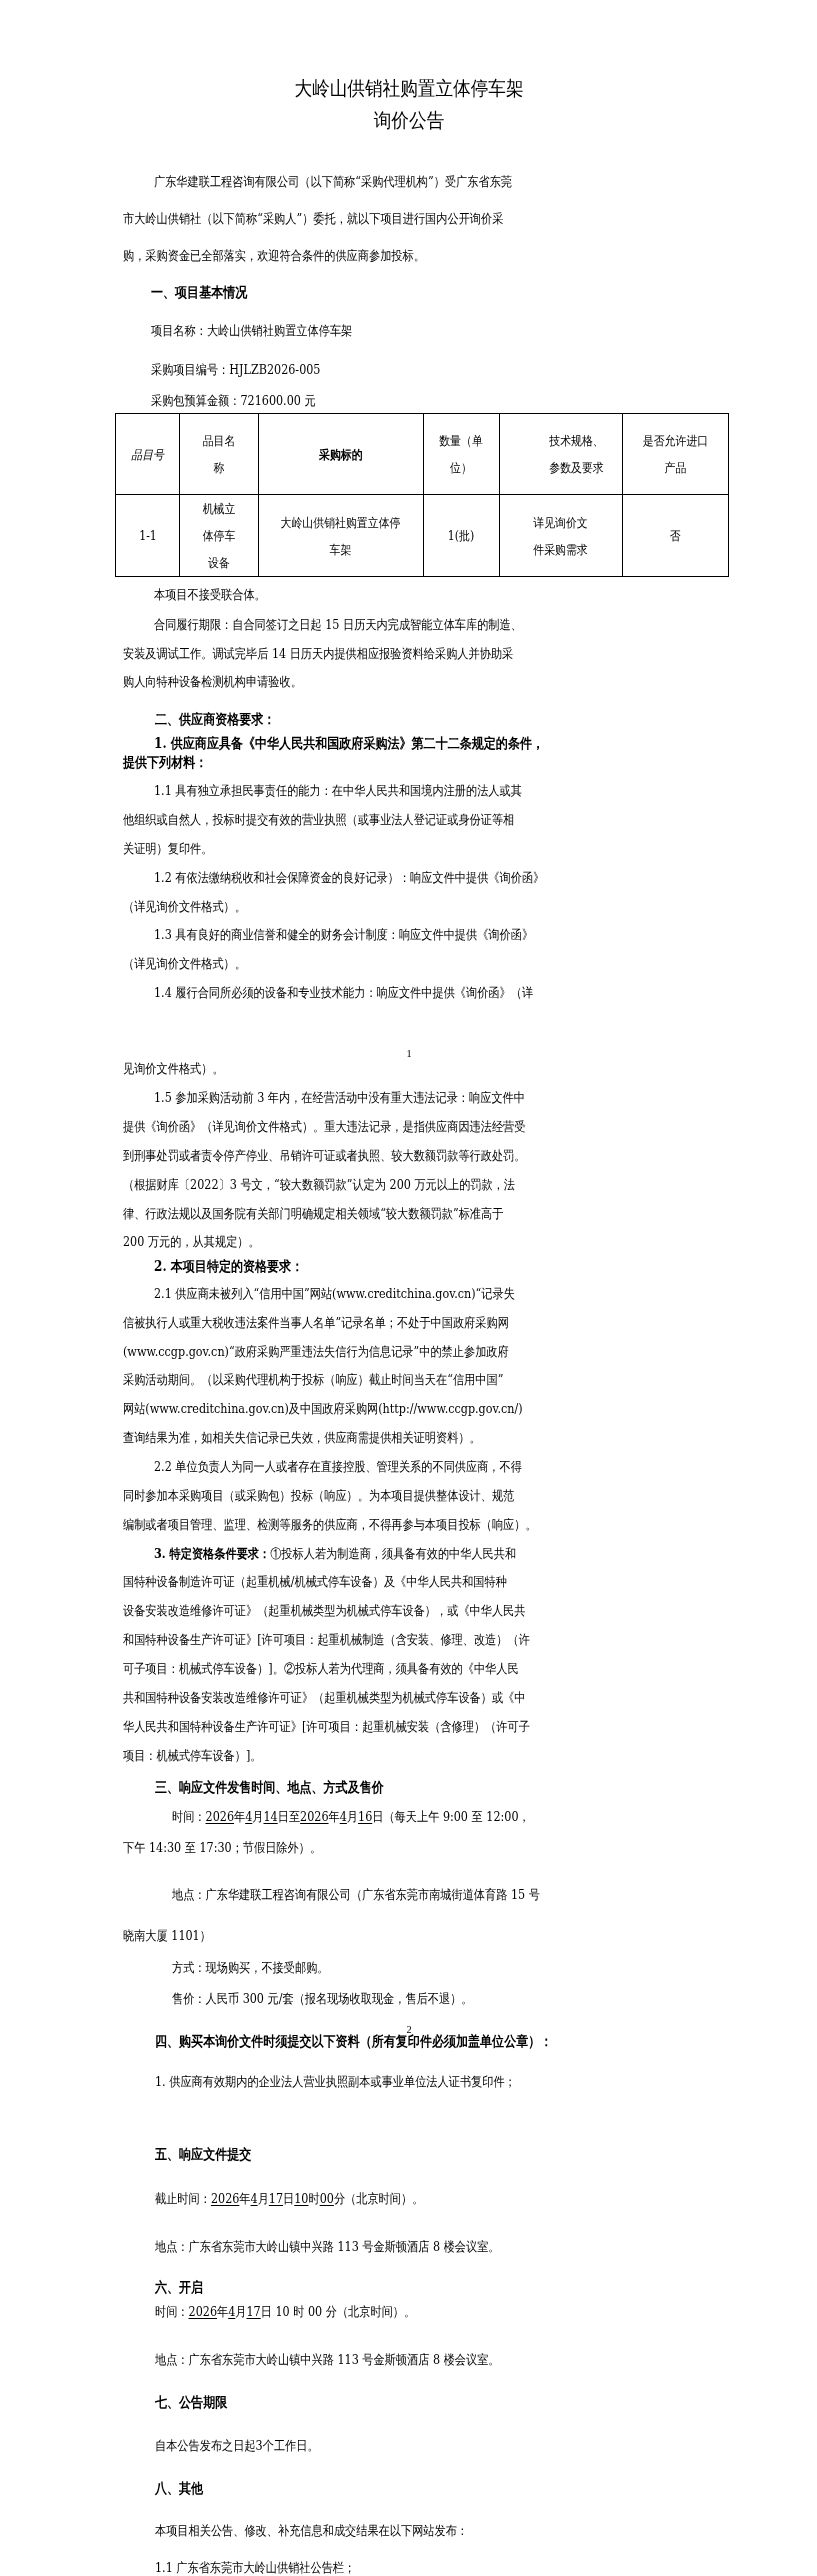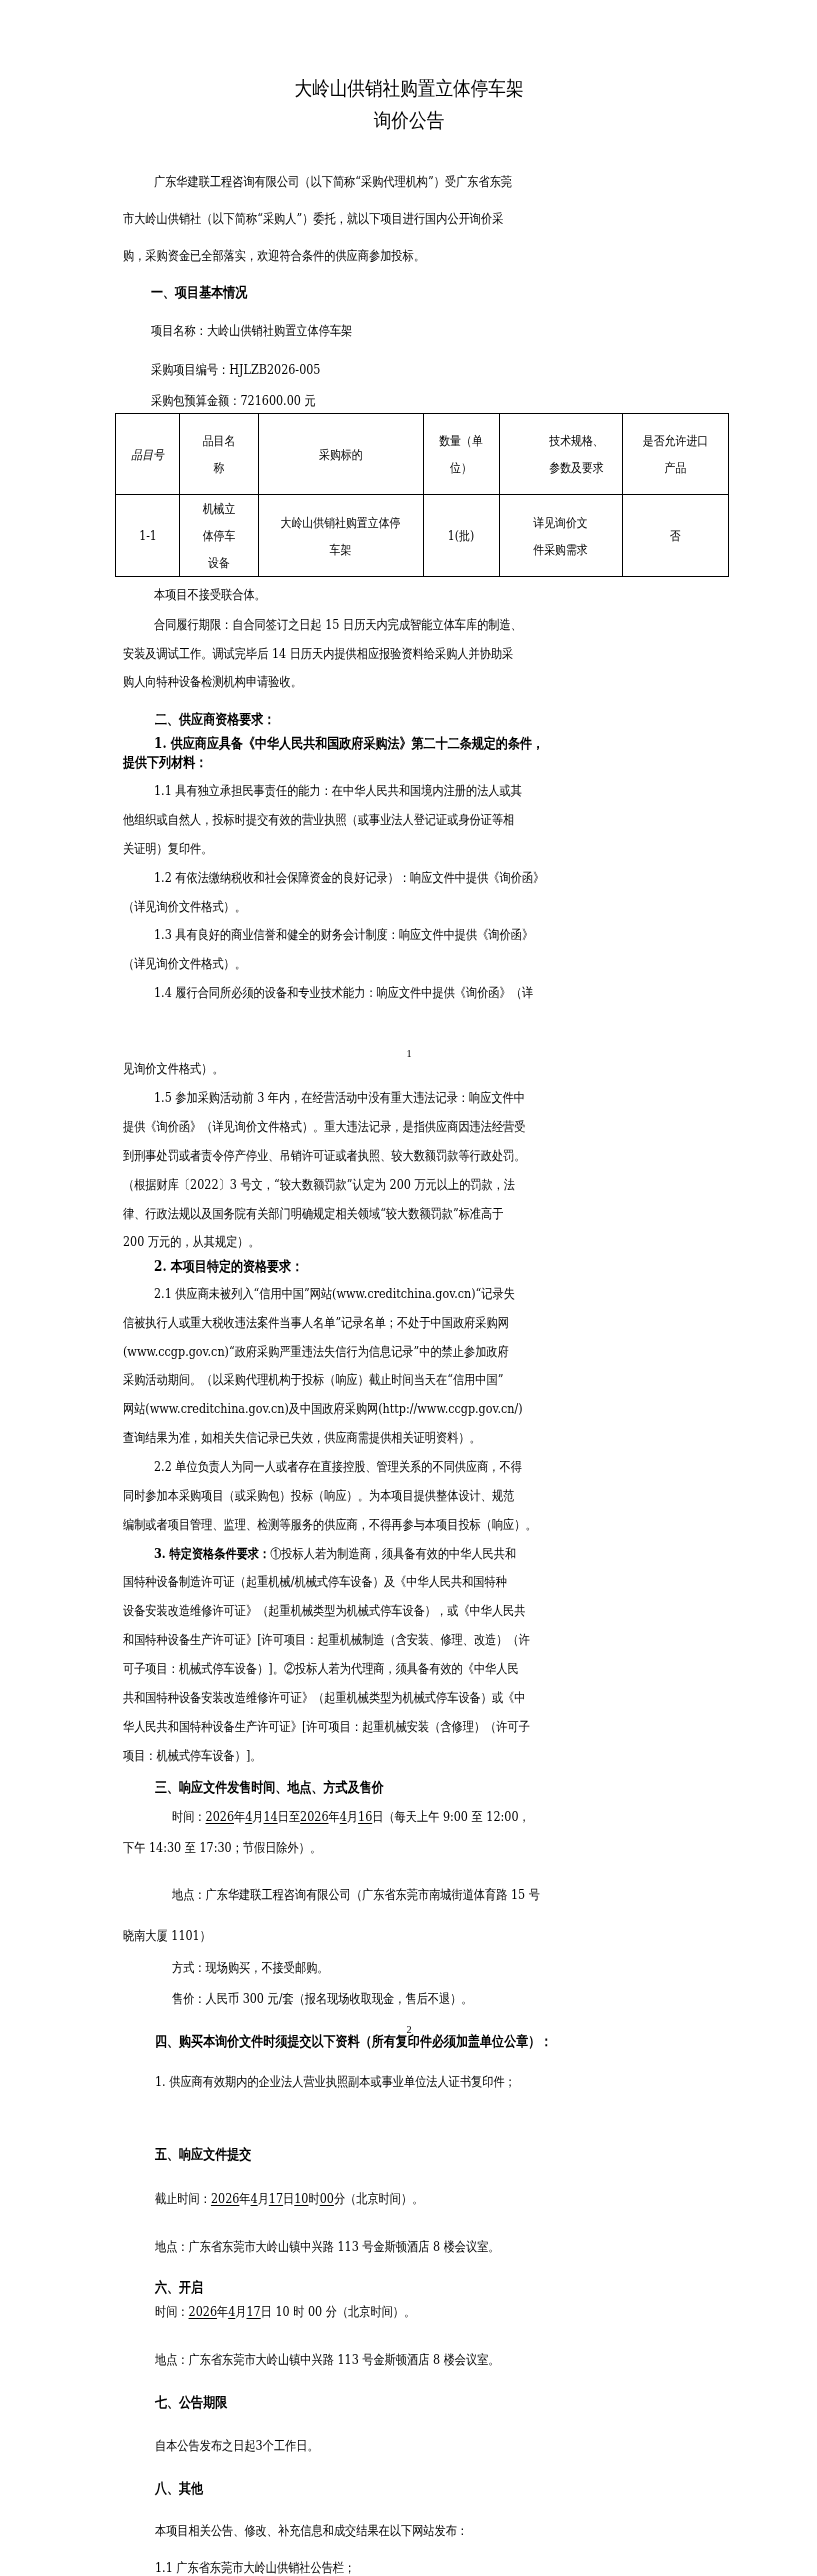--- a/index.html
+++ b/index.html
@@ -37,21 +37,21 @@
 <div class="abs t h" style="left:151px; top:285px;">一、项目基本情况</div>
 <div class="abs t" style="left:151px; top:323px;">项目名称：大岭山供销社购置立体停车架</div>
 <div class="abs t" style="left:151px; top:362px;">采购项目编号：HJLZB2026-005</div>
 <div class="abs t" style="left:151px; top:393px;">采购包预算金额：721600.00 元</div>
 
 <table class="items">
   <tbody>
       <tr style="height:81px;">
     <td style="width:57px;font-style:italic;"><span class="cell">品目号</span></td>
     <td style="width:72px;"><span class="cell" style="width:46px;">品目名称</span></td>
-    <td style="width:157px;"><span class="cell">采购标的</span></td>
+    <td style="width:157px;font-weight:bold;"><span class="cell">采购标的</span></td>
     <td style="width:69px;text-align:center;"><span class="cell" style="width:52px;">数量（单位）</span></td>
     <td style="width:85px;padding-left:34px;"><span class="cell" style="width:67px;">技术规格、参数及要求</span></td>
     <td style="width:99px;text-align:center;"><span class="cell" style="width:77px;">是否允许进口产品</span></td>
   </tr>
   <tr style="height:81px;">
     <td><span class="cell">1-1</span></td>
     <td><span class="cell" style="width:46px;">机械立体停车设备</span></td>
     <td><span class="cell" style="width:139px;">大岭山供销社购置立体停车架</span></td>
     <td><span class="cell">1(批)</span></td>
     <td><span class="cell" style="width:67px;">详见询价文件采购需求</span></td>

